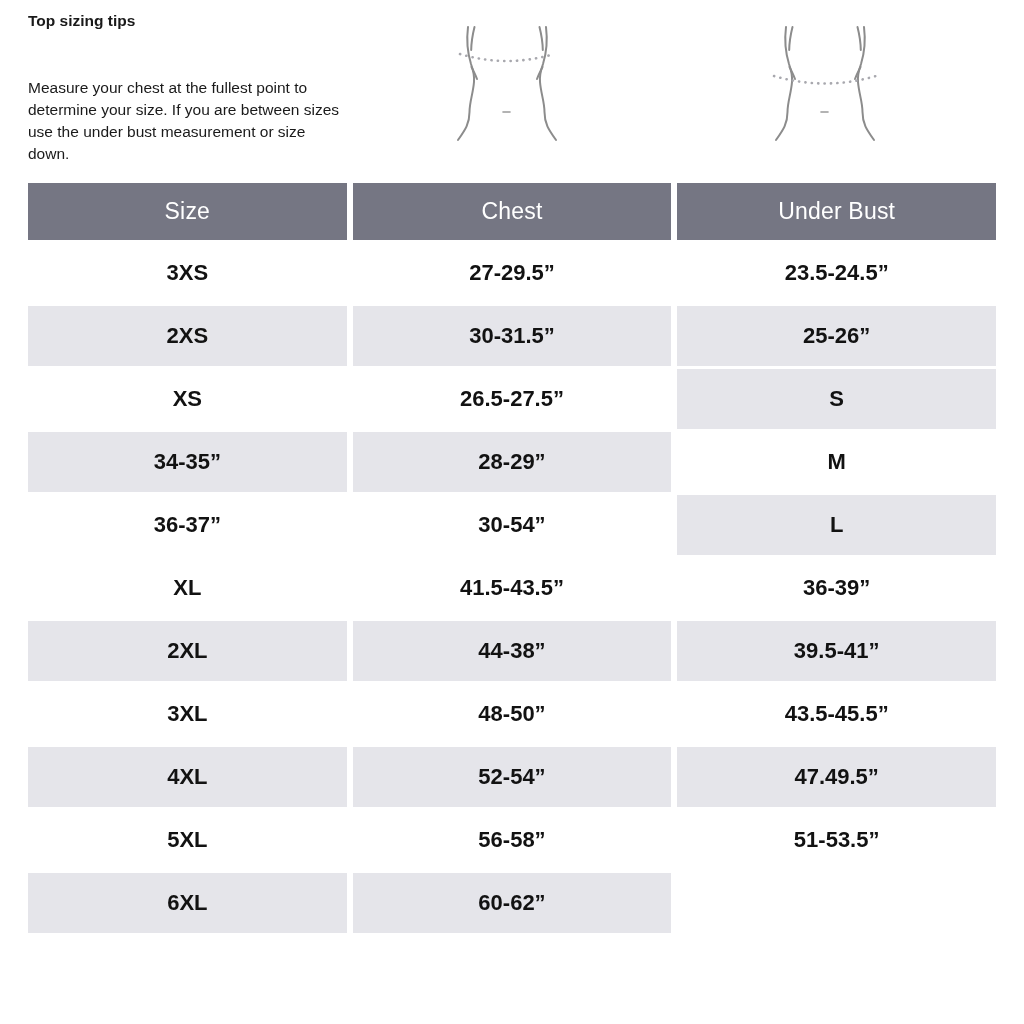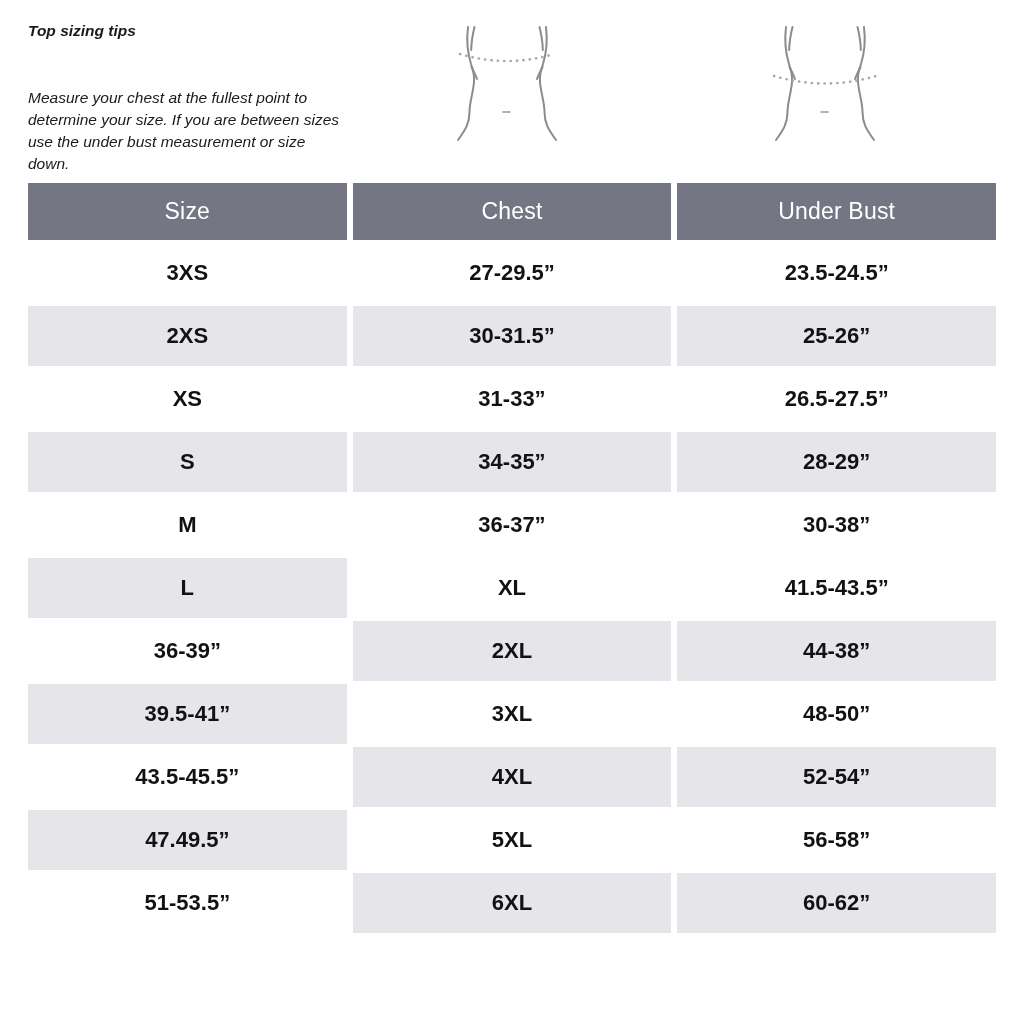--- a/index.html
+++ b/index.html
@@ -11,24 +11,23 @@
   .page {
     position: relative;
     width: 1024px;
     height: 1024px;
     background: #ffffff;
     overflow: hidden;
   }
   .tips {
     position: absolute;
     left: 28px;
-    top: 22px;
+    top: 12px;
     width: 312px;
     color: #1a1a1a;
-    font-style: italic;
   }
   .tips-title {
     font-weight: 700;
     font-size: 15.5px;
     margin-bottom: 10px;
   }
   .tips-body {
     font-size: 15.5px;
     line-height: 22px;
     margin-top: 47px;
@@ -119,28 +118,27 @@
     <div class="hcell">Chest</div>
     <div class="hcell">Under Bust</div>
 
   <div class="cell">3XS</div>
       <div class="cell">27-29.5”</div>
       <div class="cell">23.5-24.5”</div>
       <div class="cell alt">2XS</div>
       <div class="cell alt">30-31.5”</div>
       <div class="cell alt">25-26”</div>
       <div class="cell">XS</div>
-      <div class="cell">31-33”</div>
       <div class="cell">26.5-27.5”</div>
       <div class="cell alt">S</div>
       <div class="cell alt">34-35”</div>
       <div class="cell alt">28-29”</div>
       <div class="cell">M</div>
       <div class="cell">36-37”</div>
-      <div class="cell">30-38”</div>
+      <div class="cell">30-54”</div>
       <div class="cell alt">L</div>
       <div class="cell">XL</div>
       <div class="cell">41.5-43.5”</div>
       <div class="cell">36-39”</div>
       <div class="cell alt">2XL</div>
       <div class="cell alt">44-38”</div>
       <div class="cell alt">39.5-41”</div>
       <div class="cell">3XL</div>
       <div class="cell">48-50”</div>
       <div class="cell">43.5-45.5”</div>

